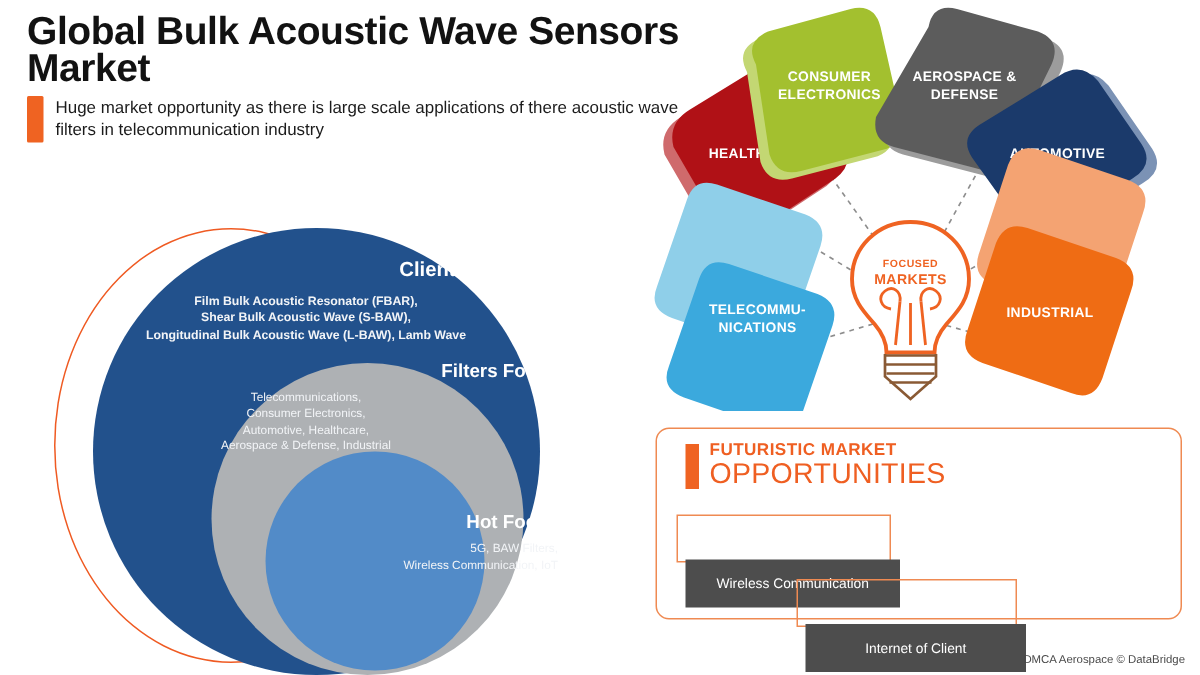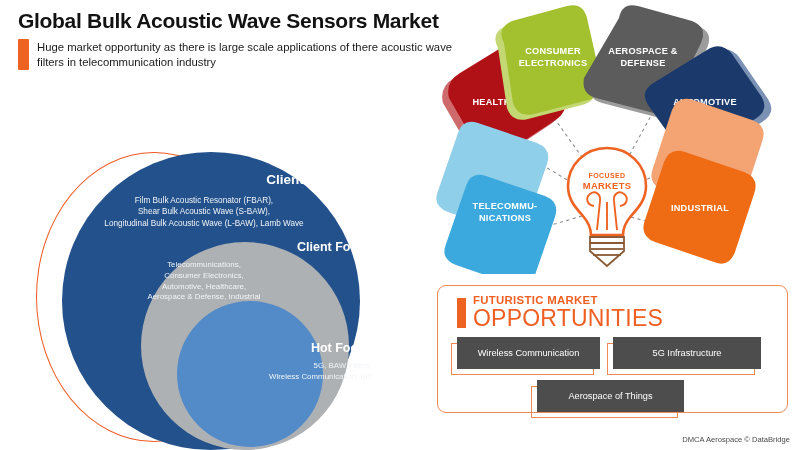--- a/index.html
+++ b/index.html
@@ -7,21 +7,21 @@
   body{
     width:800px;height:450px;position:relative;overflow:hidden;
     font-family:"Liberation Sans", sans-serif;
     color:#111;
   }
   .stage{position:absolute;left:0;top:0;width:800px;height:450px;overflow:hidden;}
 
   
   #header{position:absolute;left:18px;top:8px;width:440px;}
   #page-title{
-    font-size:21px;line-height:25px;font-weight:bold;letter-spacing:-0.3px;
+    font-size:26px;line-height:25px;font-weight:bold;letter-spacing:-0.3px;
     color:#121212;margin:0 0 6px 0;
   }
   #subtitle-wrap{display:flex;align-items:stretch;gap:8px;}
   #subtitle-bar{width:11px;min-width:11px;background:#ef6322;border-radius:1px;}
   #subtitle-text{
     font-size:11.3px;line-height:15px;color:#1b1b1b;padding-top:1px;
   }
 
   
   #circles{position:absolute;left:36px;top:148px;width:336px;height:302px;}
@@ -79,36 +79,37 @@
     background:#ffffff;
   }
   #panel-head{position:absolute;left:19px;top:9px;display:flex;gap:7px;align-items:center;}
   #panel-head-bar{width:9px;height:30px;background:#ef6322;}
   #panel-head-text{line-height:1;}
   #panel-kicker{
     font-size:11.4px;font-weight:bold;color:#ef5f22;letter-spacing:0.3px;
     display:block;margin-bottom:1px;
   }
   #panel-title{
-    font-size:23px;font-weight:normal;color:#ef5f22;letter-spacing:0.2px;
+    font-size:19px;font-weight:normal;color:#ef5f22;letter-spacing:0.2px;
     display:block;
   }
   .opp-row{position:absolute;display:flex;}
   #opp-row-1{left:19px;top:51px;gap:13px;}
   #opp-row-2{left:99px;top:94px;}
   .opp-item{position:relative;}
   .opp-frame{
     position:absolute;left:-6px;top:6px;width:100%;height:100%;
     border:1.6px solid #ef8a52;box-sizing:border-box;
   }
   .opp-box{
     position:relative;background:#4d4d4d;color:#ffffff;
     font-size:9.2px;text-align:left;
     display:flex;align-items:center;justify-content:center;
     box-sizing:border-box;
+    margin-top:36px;
   }
   #opp-0 .opp-box,#opp-0 .opp-frame{width:143px;height:32px;}
   #opp-1 .opp-box,#opp-1 .opp-frame{width:148px;height:32px;}
   #opp-2 .opp-box,#opp-2 .opp-frame{width:147px;height:32px;}
 
   
   #footer{
     position:absolute;right:10px;bottom:6px;
     font-size:7.6px;color:#4a4a4a;
   }
@@ -127,25 +128,25 @@
   </div>
 
   <div id="circles">
     <div id="arc-ring"></div>
 
     <div id="circle-outer"></div>
     <div id="circle-mid"></div>
     <div id="circle-inner"></div>
 
     <div class="c-label" id="outer-title">Clients Potential</div>
-    <div class="c-body" id="outer-body" style="white-space:pre-line;">Film Bulk Acoustic Resonator (FBAR),
+    <div class="c-body" id="outer-body" style="white-space:pre-line;font-weight:bold;">Film Bulk Acoustic Resonator (FBAR),
 Shear Bulk Acoustic Wave (S-BAW),
 Longitudinal Bulk Acoustic Wave (L-BAW), Lamb Wave</div>
 
-    <div class="c-label" id="mid-title">Client Focus</div>
+    <div class="c-label" id="mid-title">Filters Focus</div>
     <div class="c-body" id="mid-body" style="white-space:pre-line;">Telecommunications,
 Consumer Electronics,
 Automotive, Healthcare,
 Aerospace &amp; Defense, Industrial</div>
 
     <div class="c-label" id="inner-title">Hot Focus</div>
     <div class="c-body" id="inner-body" style="white-space:pre-line;text-align:right;">5G, BAW Filters,
 Wireless Communication, IoT</div>
   </div>
 
@@ -251,29 +252,25 @@
         <span id="panel-kicker">FUTURISTIC MARKET</span>
         <span id="panel-title">OPPORTUNITIES</span>
       </div>
     </div>
 
     <div class="opp-row" id="opp-row-1">
       <div class="opp-item" id="opp-0">
         <div class="opp-frame"></div>
         <div class="opp-box">Wireless Communication</div>
       </div>
-      <div class="opp-item" id="opp-1">
-        <div class="opp-frame"></div>
-        <div class="opp-box">5G Infrastructure</div>
-      </div>
     </div>
 
     <div class="opp-row" id="opp-row-2">
       <div class="opp-item" id="opp-2">
         <div class="opp-frame"></div>
-        <div class="opp-box">Aerospace of Things</div>
+        <div class="opp-box">Internet of Client</div>
       </div>
     </div>
   </div>
 
   <div id="footer">DMCA Aerospace © DataBridge</div>
 
 </div>
 
 </body></html>

